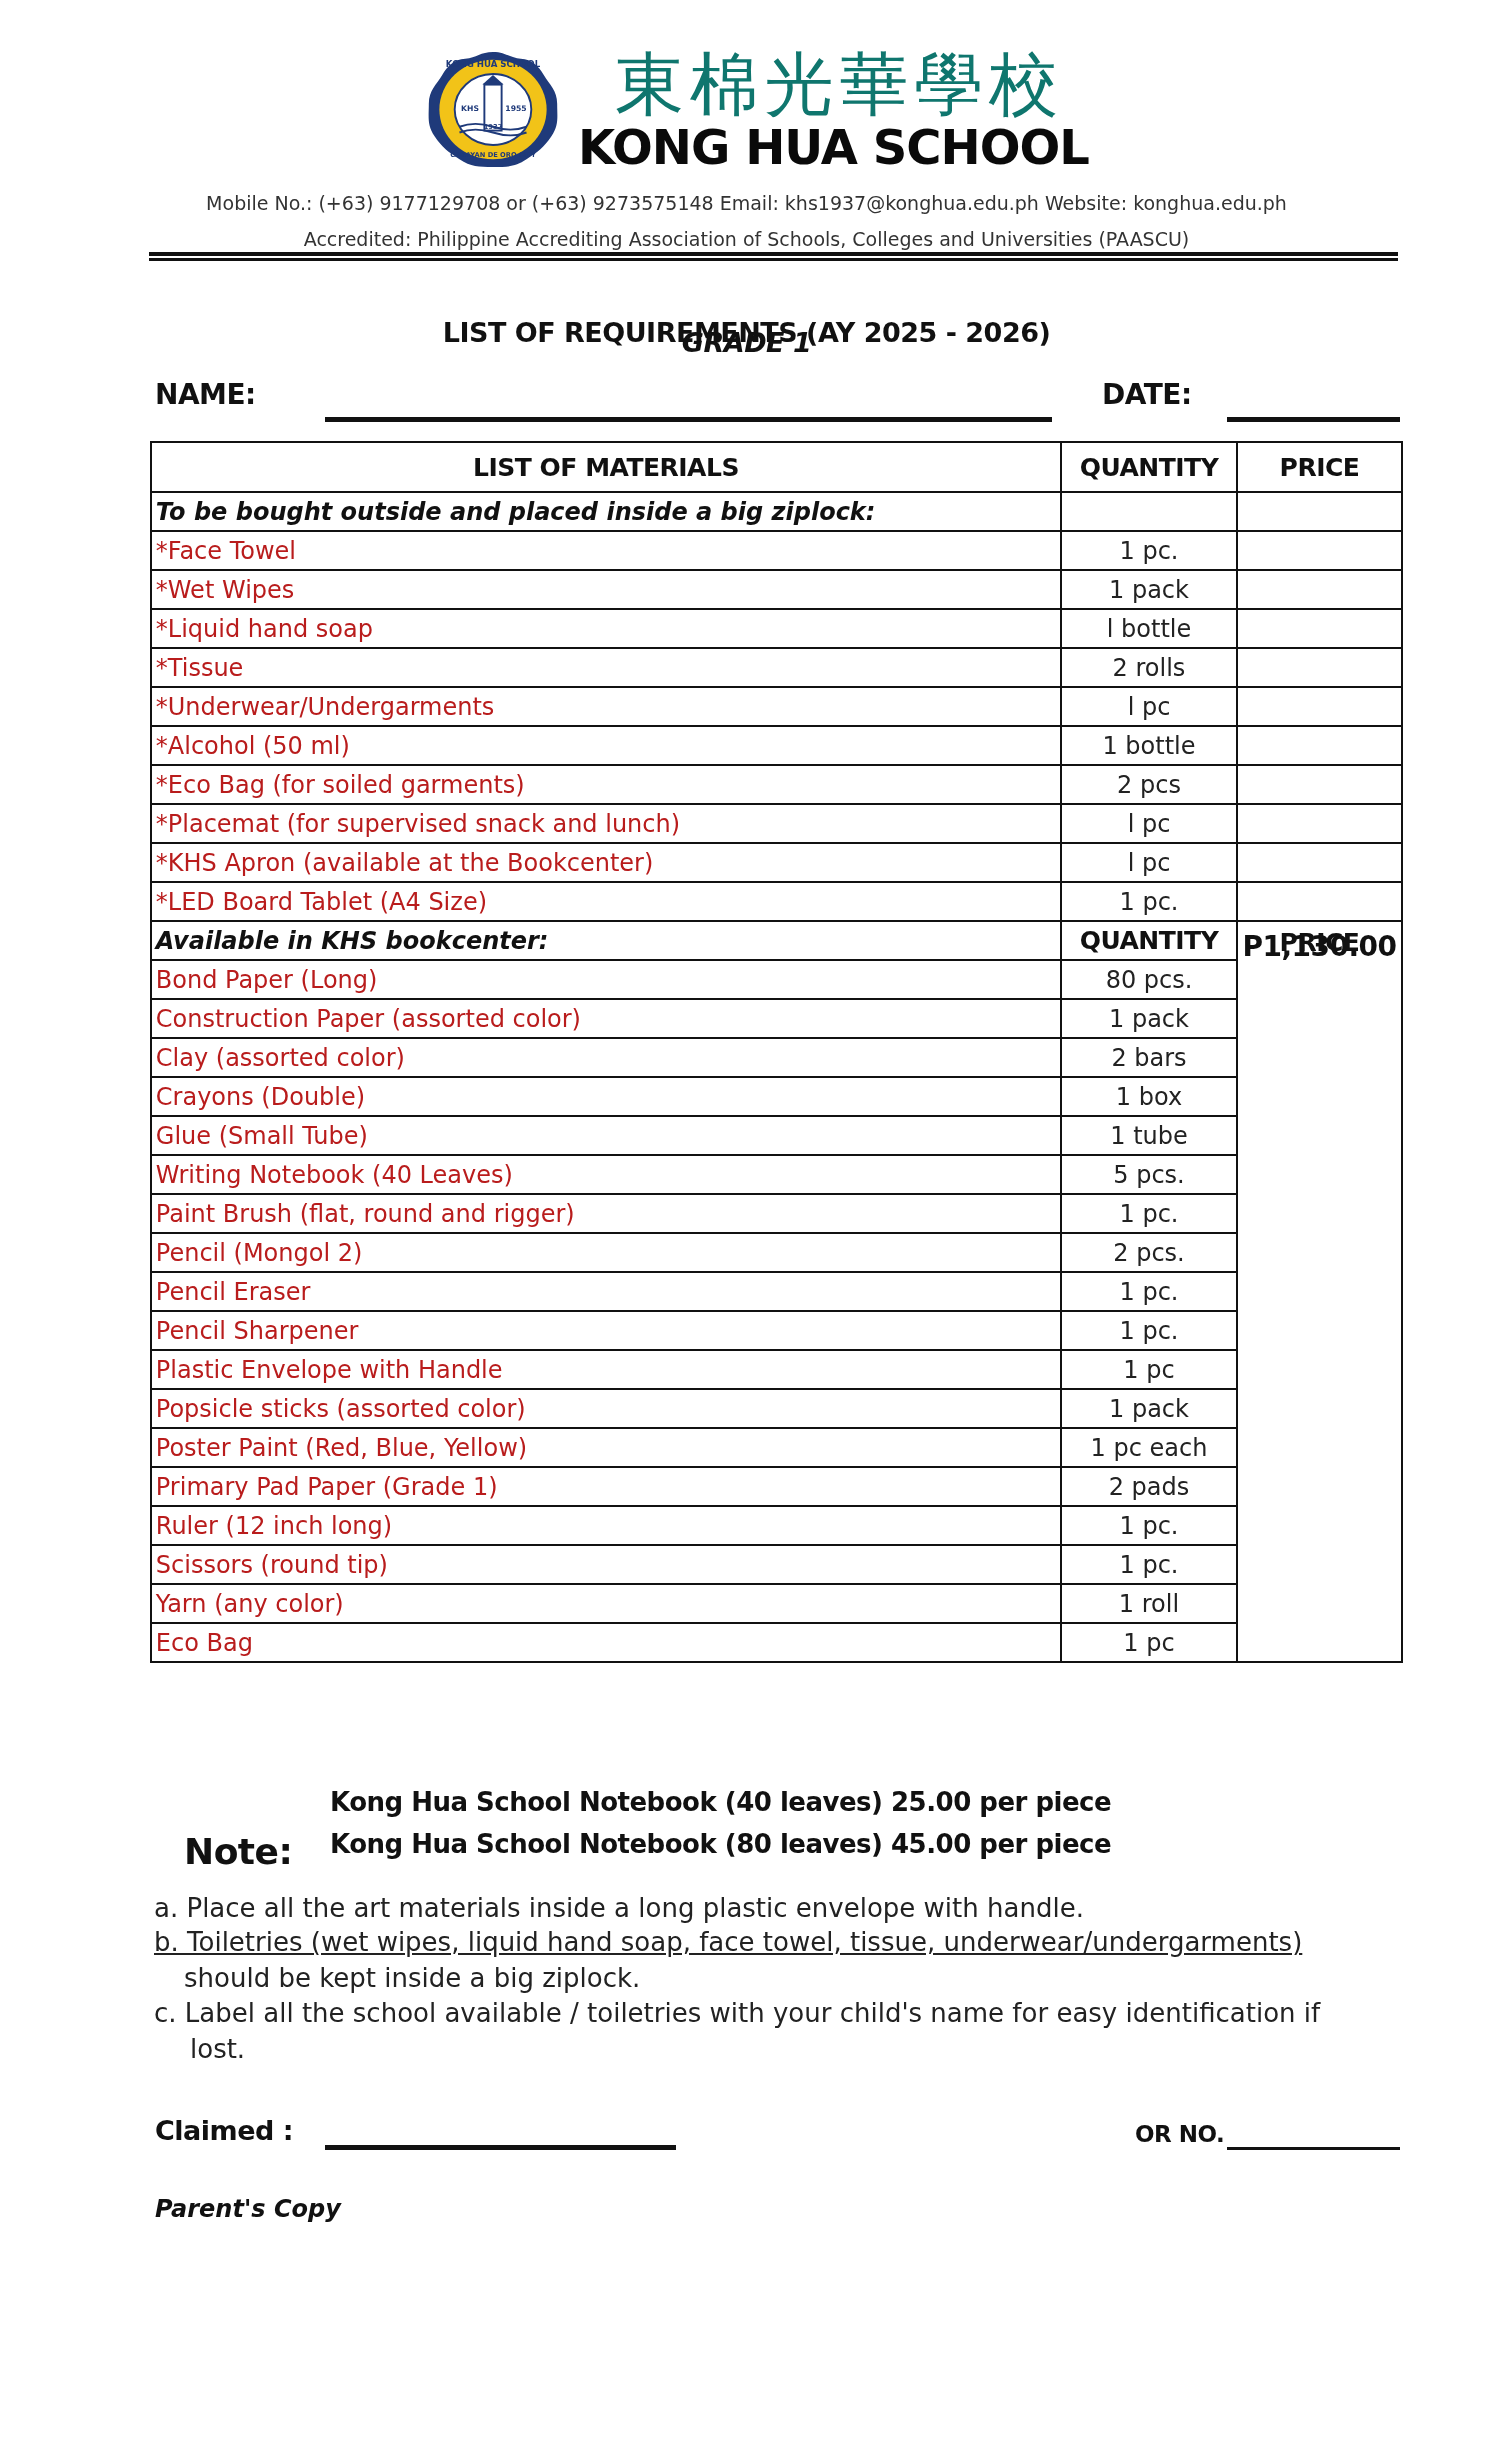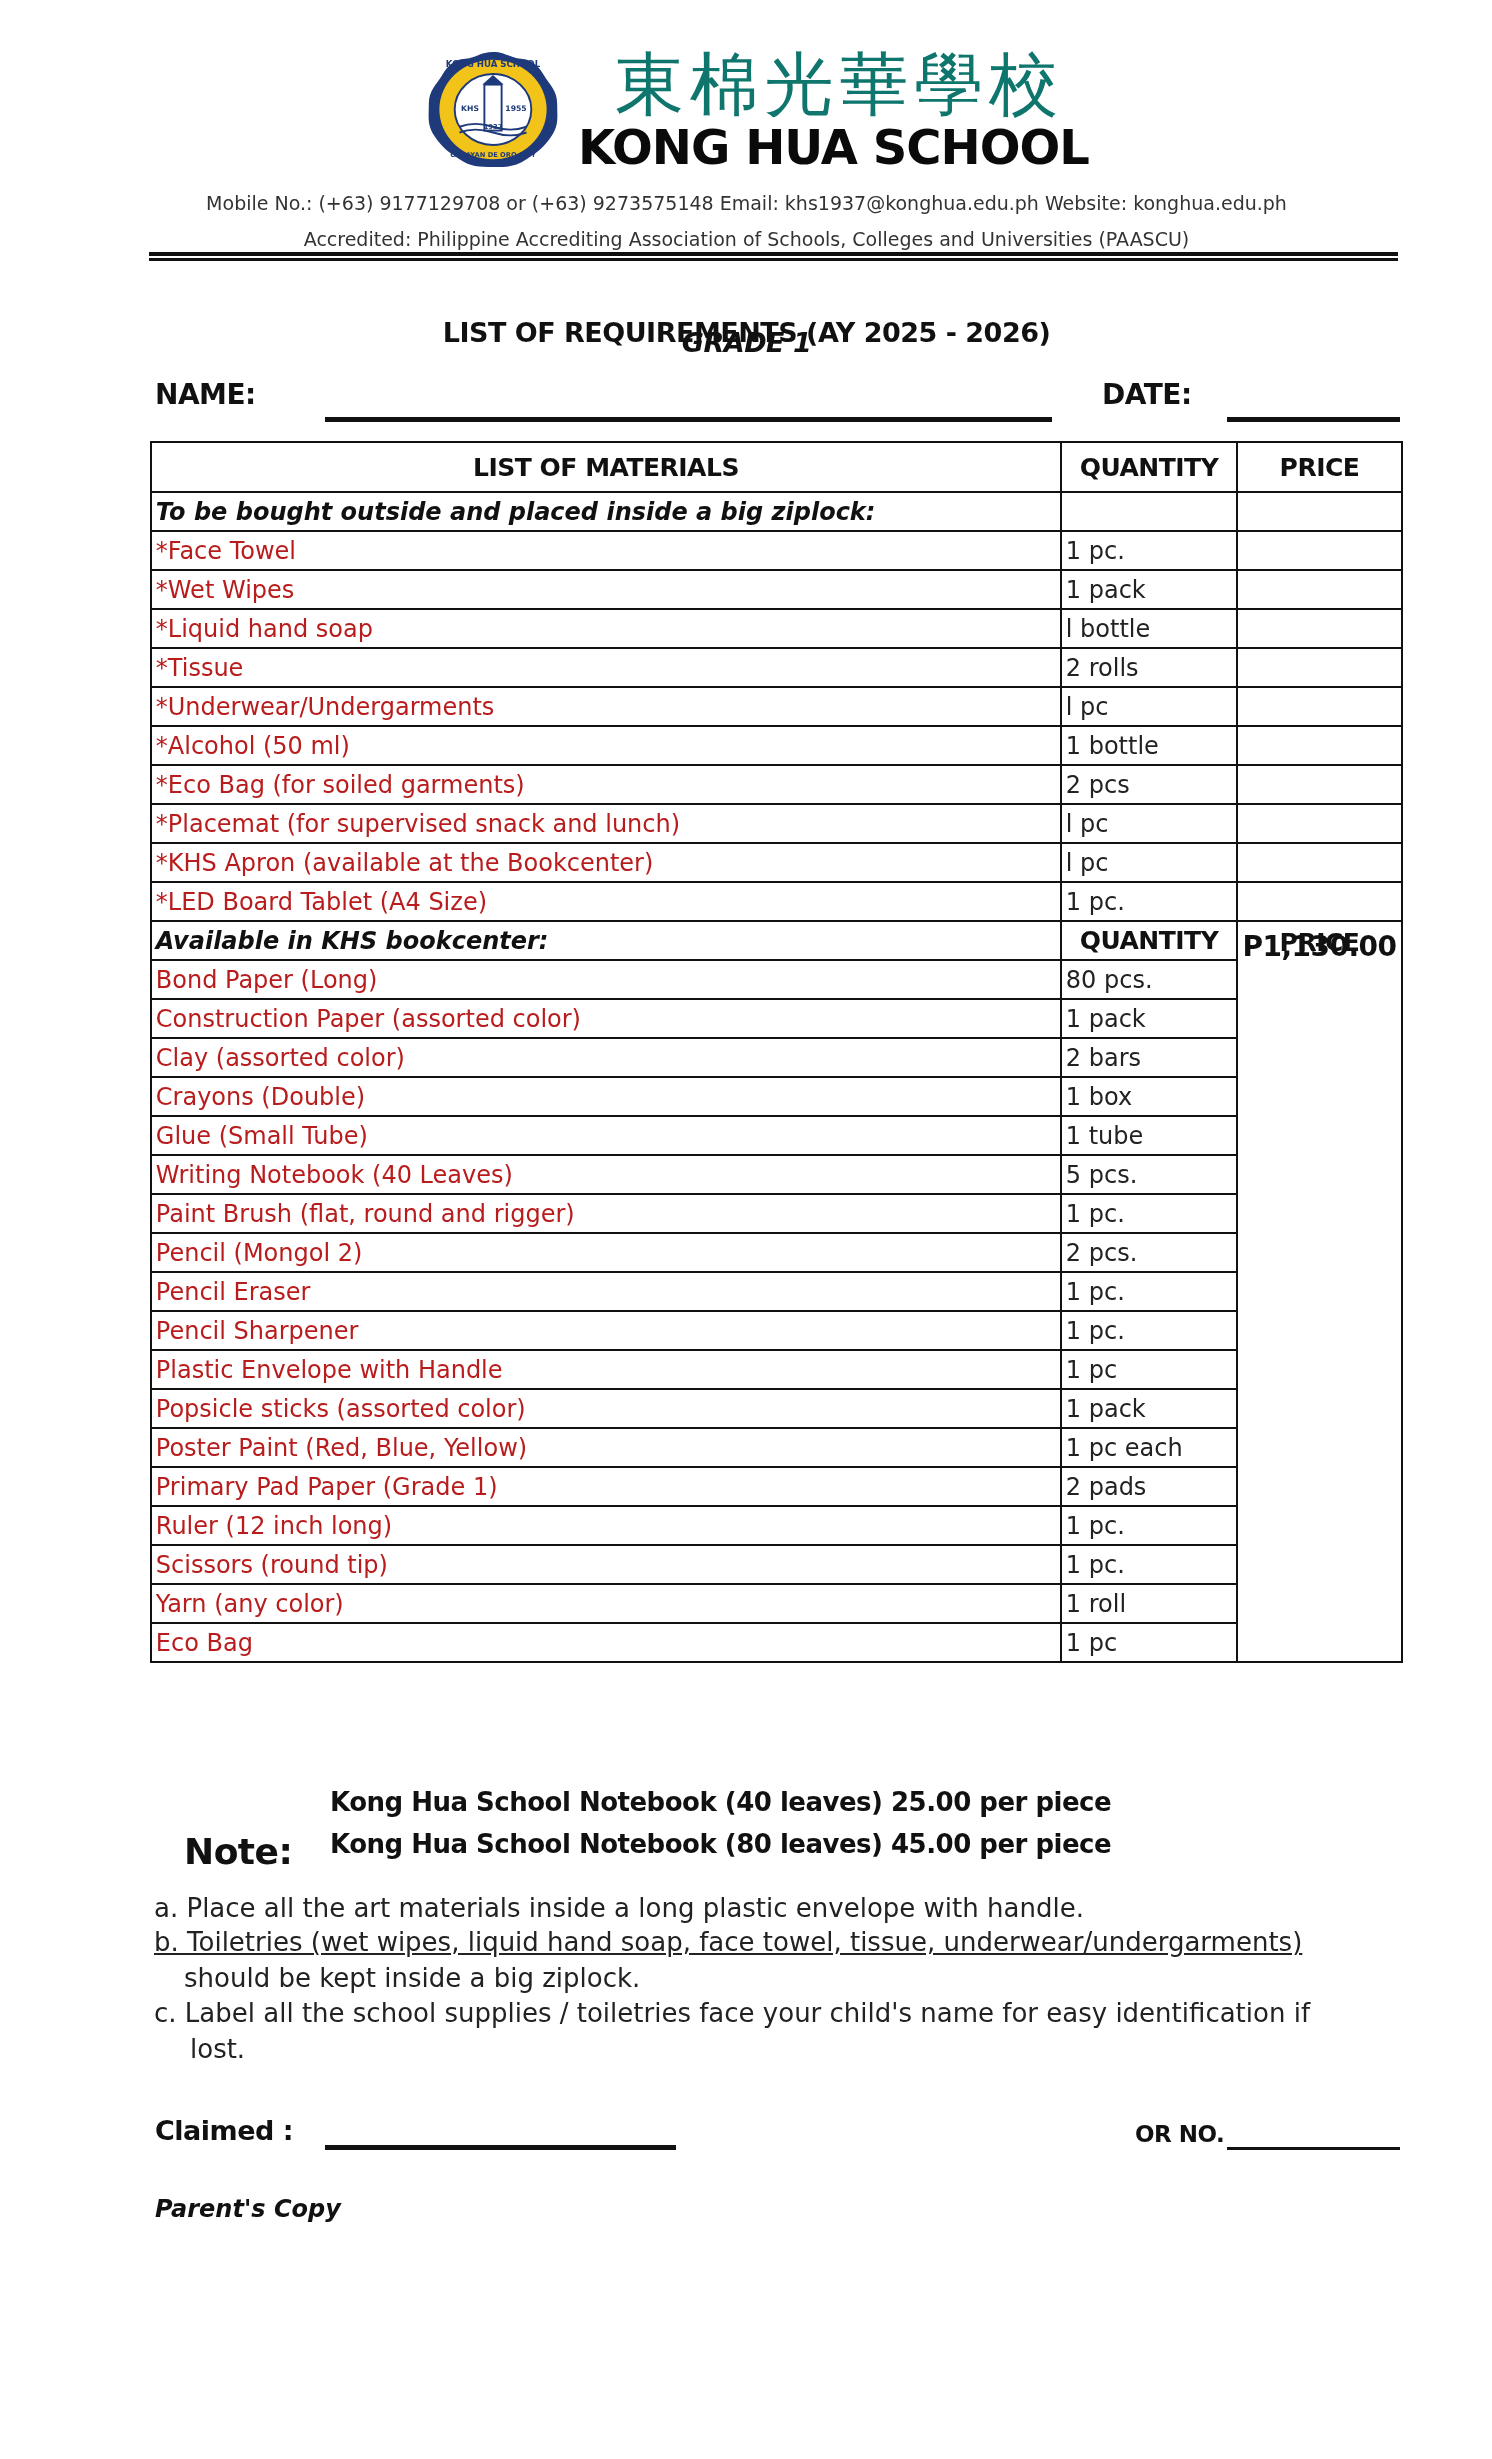--- a/index.html
+++ b/index.html
@@ -27,21 +27,21 @@
   .date-label { left: 1102px; top: 378px; }
   .line { position: absolute; background: #111; }
   .name-line { left: 325px; top: 417px; width: 727px; height: 4.8px; }
   .date-line { left: 1227px; top: 417px; width: 173px; height: 4.8px; }
 
   
   .tbl { position: absolute; left: 150px; top: 441px; width: 1251px; border-collapse: collapse; table-layout: fixed; }
   .tbl td, .tbl th { border: 2.4px solid #111; padding: 0 3.8px; height: 39px; font-size: 24px; white-space: nowrap; overflow: hidden; box-sizing: border-box; }
   .tbl th { font-weight: bold; text-align: center; font-size: 25px; height: 50px; letter-spacing: -0.5px; }
   .tbl td.item { text-align: left; color: #b91c1c; }
-  .tbl td.qty { text-align: left; color: #222; }
+  .tbl td.qty { text-align: center; color: #222; }
   .tbl td.section { font-weight: bold; font-style: italic; color: #111; }
   .tbl td.subhead { font-weight: bold; text-align: center; font-size: 25px; letter-spacing: -0.5px; }
   .tbl td.price-merged { text-align: center; vertical-align: middle; font-weight: bold; font-size: 28px; border-top: none; }
 
   
   .note-label { position: absolute; left: 184px; top: 1806px; font-weight: bold; font-size: 36px; letter-spacing: -0.5px; margin-top: 25px; }
   .note-line { position: absolute; left: 330px; font-weight: bold; font-size: 26px; letter-spacing: -0.5px; white-space: nowrap; }
   .note-line.n1 { top: 1787px; }
   .note-line.n2 { top: 1829px; }
   .instr { position: absolute; left: 154px; width: 1249px; font-size: 26px; color: #222; line-height: 36px; white-space: nowrap; }
@@ -245,21 +245,21 @@
 </tbody>
   </table>
 
 <div class="note-label">Note:</div>
 <div class="note-line n1">Kong Hua School Notebook (40 leaves) 25.00 per piece</div>
 <div class="note-line n2">Kong Hua School Notebook (80 leaves) 45.00 per piece</div>
 
 <div class="instr i1">a. Place all the art materials inside a long plastic envelope with handle.</div>
 <div class="instr i2">b. Toiletries (wet wipes, liquid hand soap, face towel, tissue, underwear/undergarments)</div>
 <div class="instr i2b">should be kept inside a big ziplock.</div>
-<div class="instr i3">c. Label all the school supplies / toiletries face your child's name for easy identification if</div>
+<div class="instr i3">c. Label all the school available / toiletries with your child's name for easy identification if</div>
 <div class="instr i3b">lost.</div>
 
 <div class="claimed-label">Claimed :</div>
 <div class="line claimed-line"></div>
 <div class="orno-label">OR NO.</div>
 <div class="line orno-line"></div>
 <div class="copy-label">Parent's Copy</div>
 
 
 </body></html>

